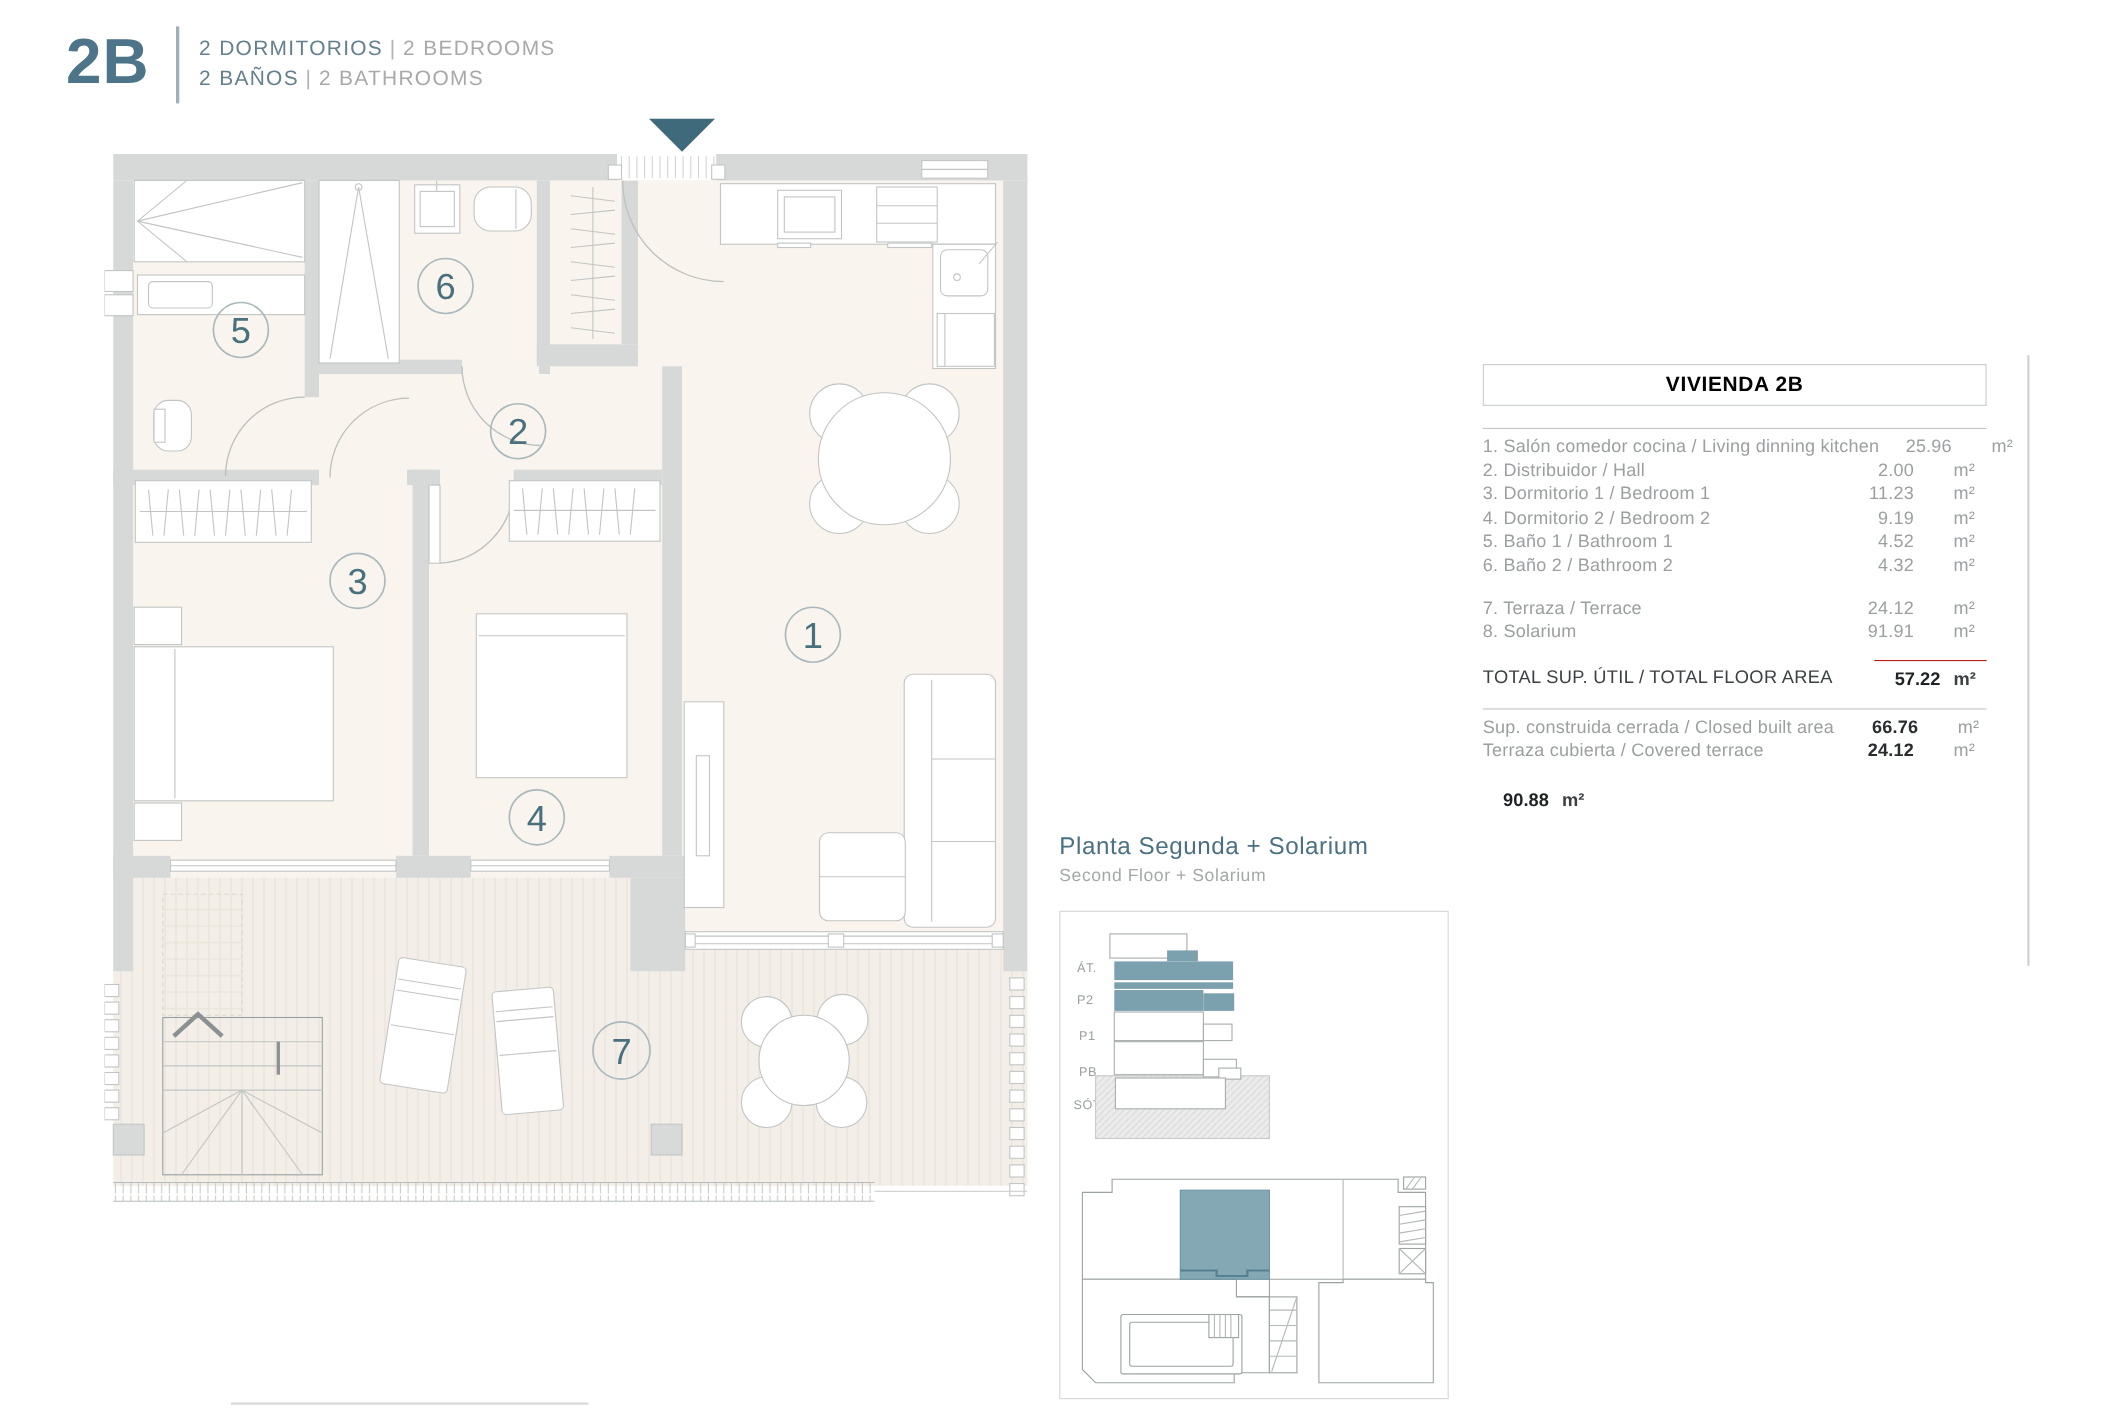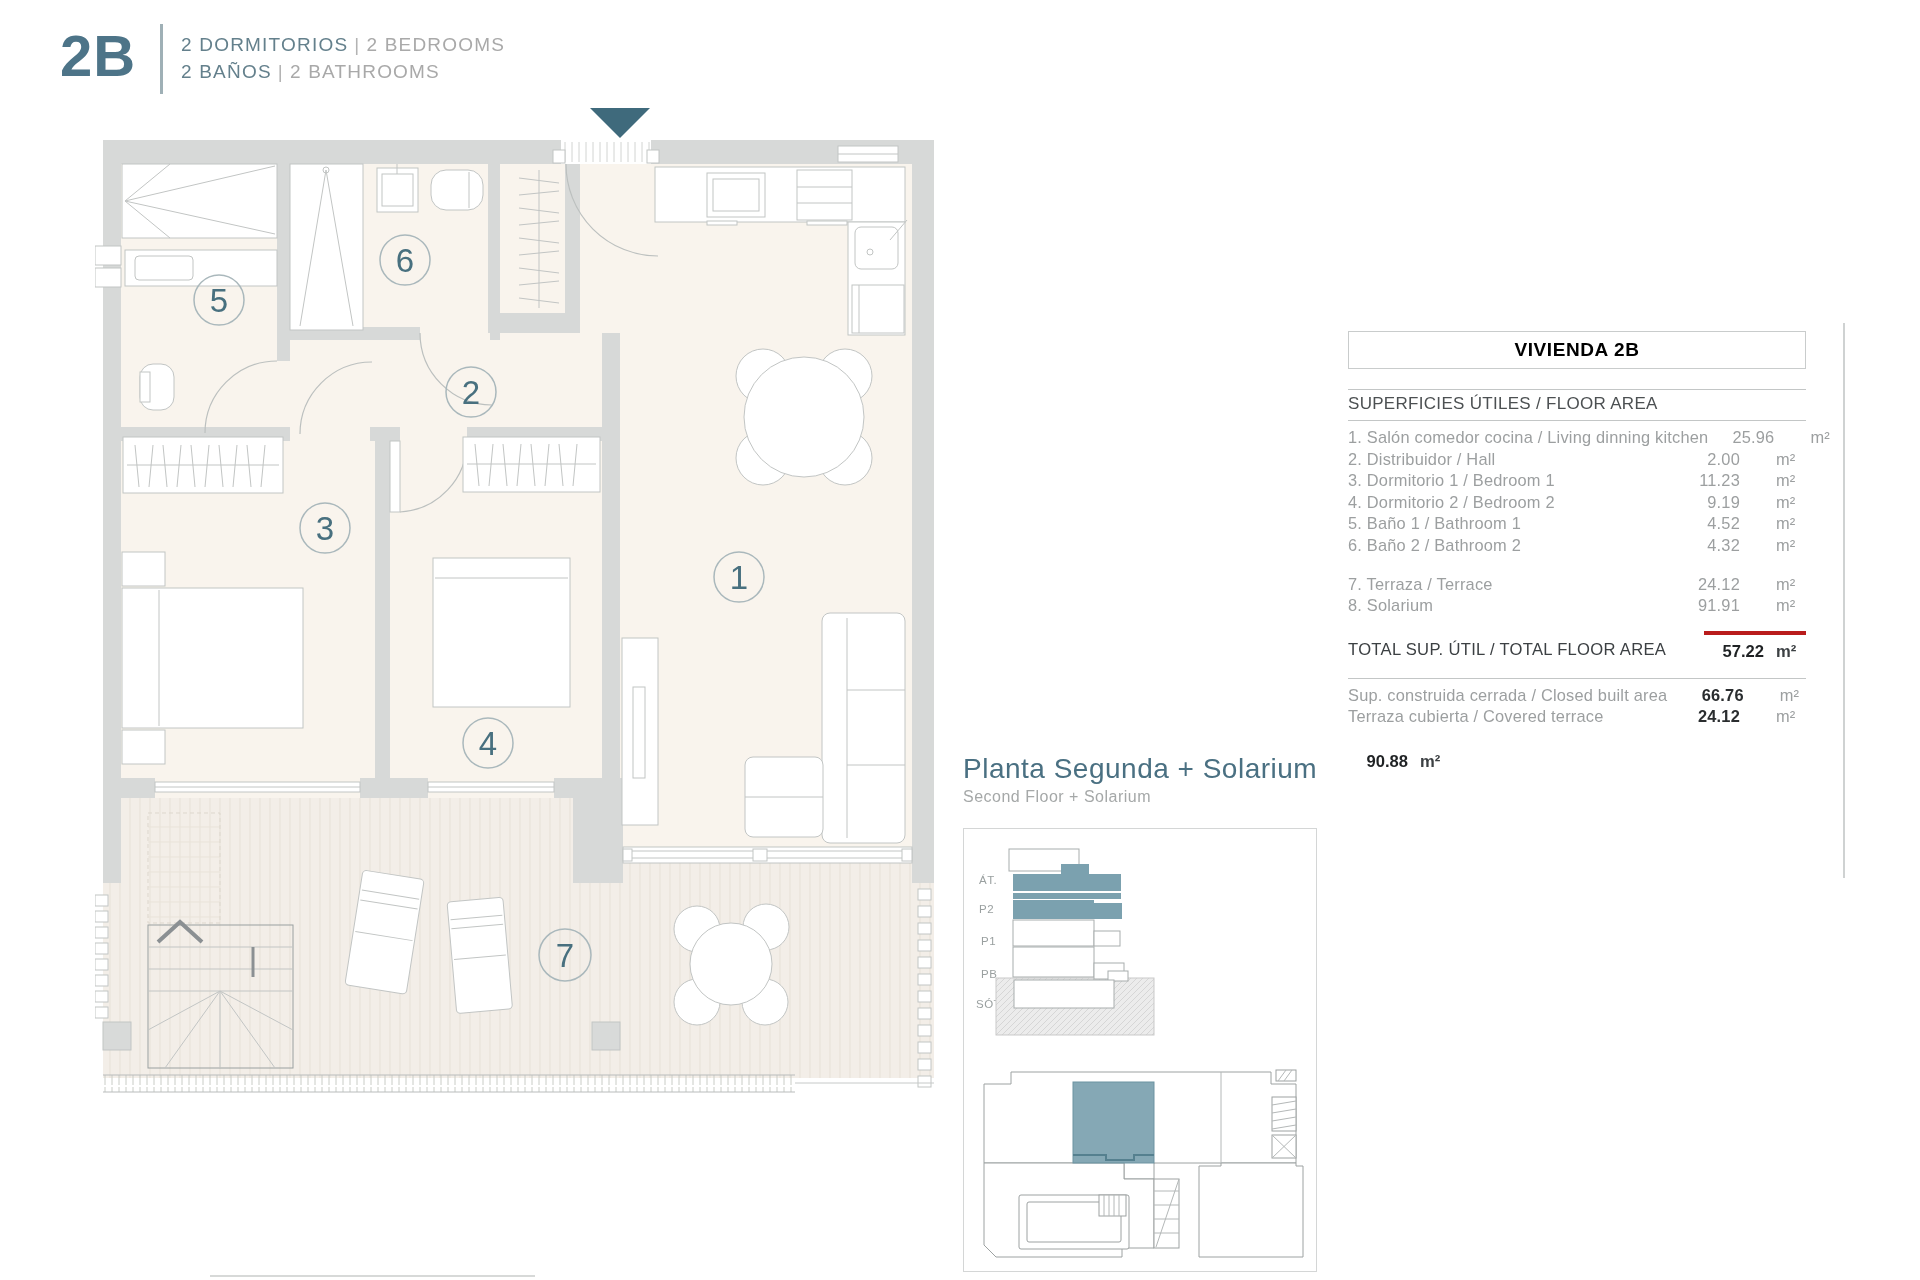--- a/index.html
+++ b/index.html
@@ -24,21 +24,21 @@
   .furn{fill:#ffffff;stroke:#c2c5c4;stroke-width:1;}
   .greyfurn{fill:#d8dad9;stroke:#c2c5c4;stroke-width:1;}
   .ln{stroke:#c2c5c4;stroke-width:1;fill:none;}
   .arc{stroke:#bcc0bf;stroke-width:1.2;fill:none;}
   .circ{fill:none;stroke:#aab8bc;stroke-width:1.5;}
   .rnum{fill:#48707f;font-size:33px;text-anchor:middle;font-family:"Liberation Sans",sans-serif;}
   .dk{stroke:#8b9093;fill:none;}
 
   
   #floor-label{left:963px;top:755px;line-height:28px;white-space:nowrap;}
-  #floor-label .es{font-size:28px;color:#4a7082;letter-spacing:.5px;}
+  #floor-label .es{font-size:22px;color:#4a7082;letter-spacing:.5px;}
   #floor-label .en{font-size:16px;color:#a5a8a8;letter-spacing:.5px;}
   #diagram-box{left:963px;top:828px;width:352px;height:442px;border:1.5px solid #d4d6d6;}
   .lvl{fill:#9aa0a0;font-size:11.5px;letter-spacing:.5px;font-family:"Liberation Sans",sans-serif;}
   .sect-outline{fill:#ffffff;stroke:#a8adad;stroke-width:1;}
   .sect-teal{fill:#7ba1af;}
   .kp{fill:#ffffff;stroke:#9da2a2;stroke-width:1;}
   .kpl{stroke:#b4b8b8;stroke-width:1;fill:none;}
 
   
   #area-panel{left:1348px;top:331px;width:458px;color:#9c9fa0;}
@@ -52,21 +52,21 @@
   .sec-head.split .h-val{width:102px;margin-left:14px;border-bottom:1px solid #c3c6c6;}
   .rows{padding-top:6px;}
   .row{display:flex;height:21.6px;line-height:21.6px;font-size:16.4px;letter-spacing:.2px;gap:24px;}
   .row .lbl{flex:1;white-space:nowrap;}
   .row .val{width:60px;text-align:right;}
   .row .unit{width:30px;padding-left:12px;}
   .row.mt{margin-top:17px;align-items:center;}
   .row.strongval .val{color:#2a2d2f;font-weight:bold;}
   .total-row{display:flex;margin-top:14px;font-size:16.6px;color:#3c4043;align-items:flex-end;}
   .total-row .lbl{flex:1;letter-spacing:.3px;padding-bottom:2px;}
-  .total-wrap{display:flex;border-top:4px solid #b91c1c;padding-top:7px;}
+  .total-wrap{display:flex;border-top:1px solid #b91c1c;padding-top:7px;}
   .total-wrap .val{width:60px;text-align:right;color:#1f2224;font-weight:bold;}
   .total-wrap .unit{width:30px;padding-left:12px;color:#3c4043;font-weight:bold;}
   #accent-vline{left:1843px;top:323px;width:2px;height:555px;background:#cfd2d2;}
   #stray-line{left:210px;top:1275px;width:325px;height:2px;background:#d7d9d8;}
 </style>
 </head>
 <body>
 
 <div class="abs" id="unit-label">2B</div>
 <div class="abs" id="header-divider"></div>
@@ -418,21 +418,20 @@
       <line class="kpl" x1="310" y1="14" x2="318" y2="3"></line>
     <rect x="99" y="15" width="81" height="81" fill="#7ba1af" fill-opacity="0.92" stroke="#6c93a1" stroke-width="1"></rect>
     <path d="M99,88 H132 V93 H160 V88 H180" fill="none" stroke="#55808f" stroke-width="2"></path>
   </svg>
 </div>
 
 <div class="abs" id="area-panel">
   <div id="panel-title">VIVIENDA 2B</div>
 
   <div class="rule" style="margin-top:20px;"></div>
-  <div class="sec-head full">SUPERFICIES ÚTILES / FLOOR AREA</div>
 
   <div class="rows">
     <div class="row">
         <span class="lbl">1. Salón comedor cocina / Living dinning kitchen</span>
         <span class="val">25.96</span>
         <span class="unit">m²</span>
       </div>
     <div class="row">
         <span class="lbl">2. Distribuidor / Hall</span>
         <span class="val">2.00</span>

